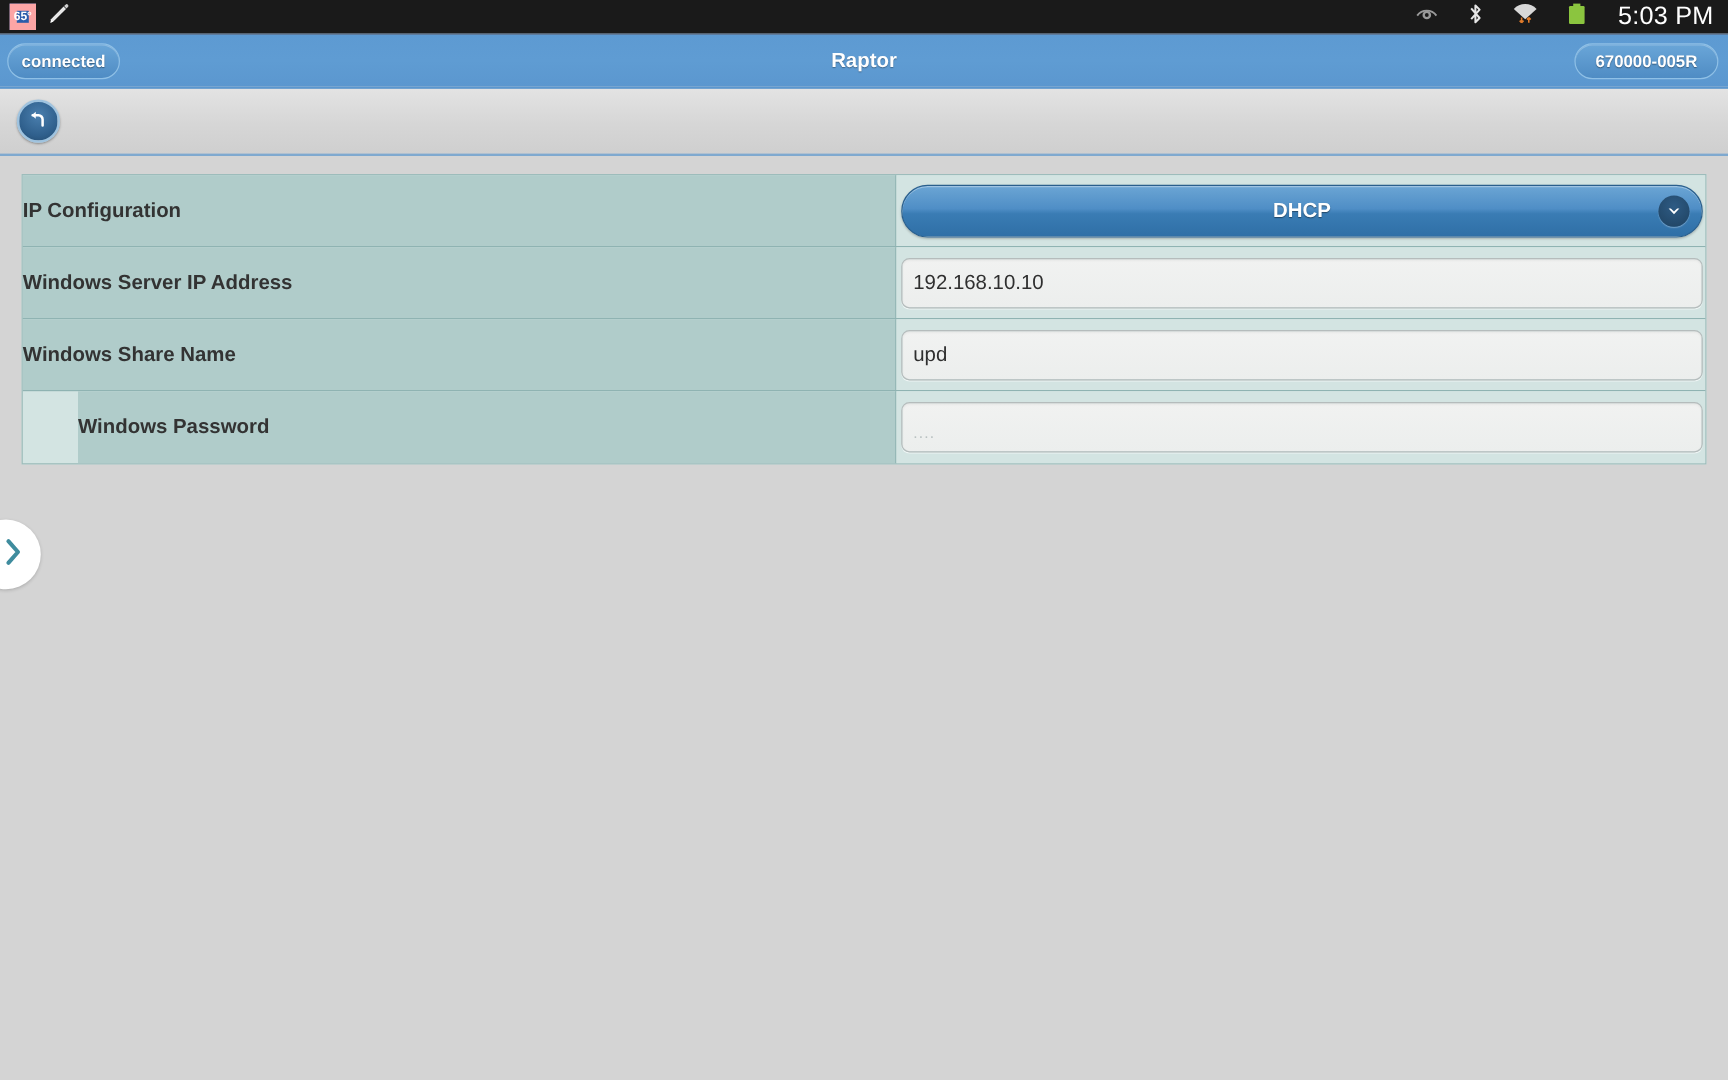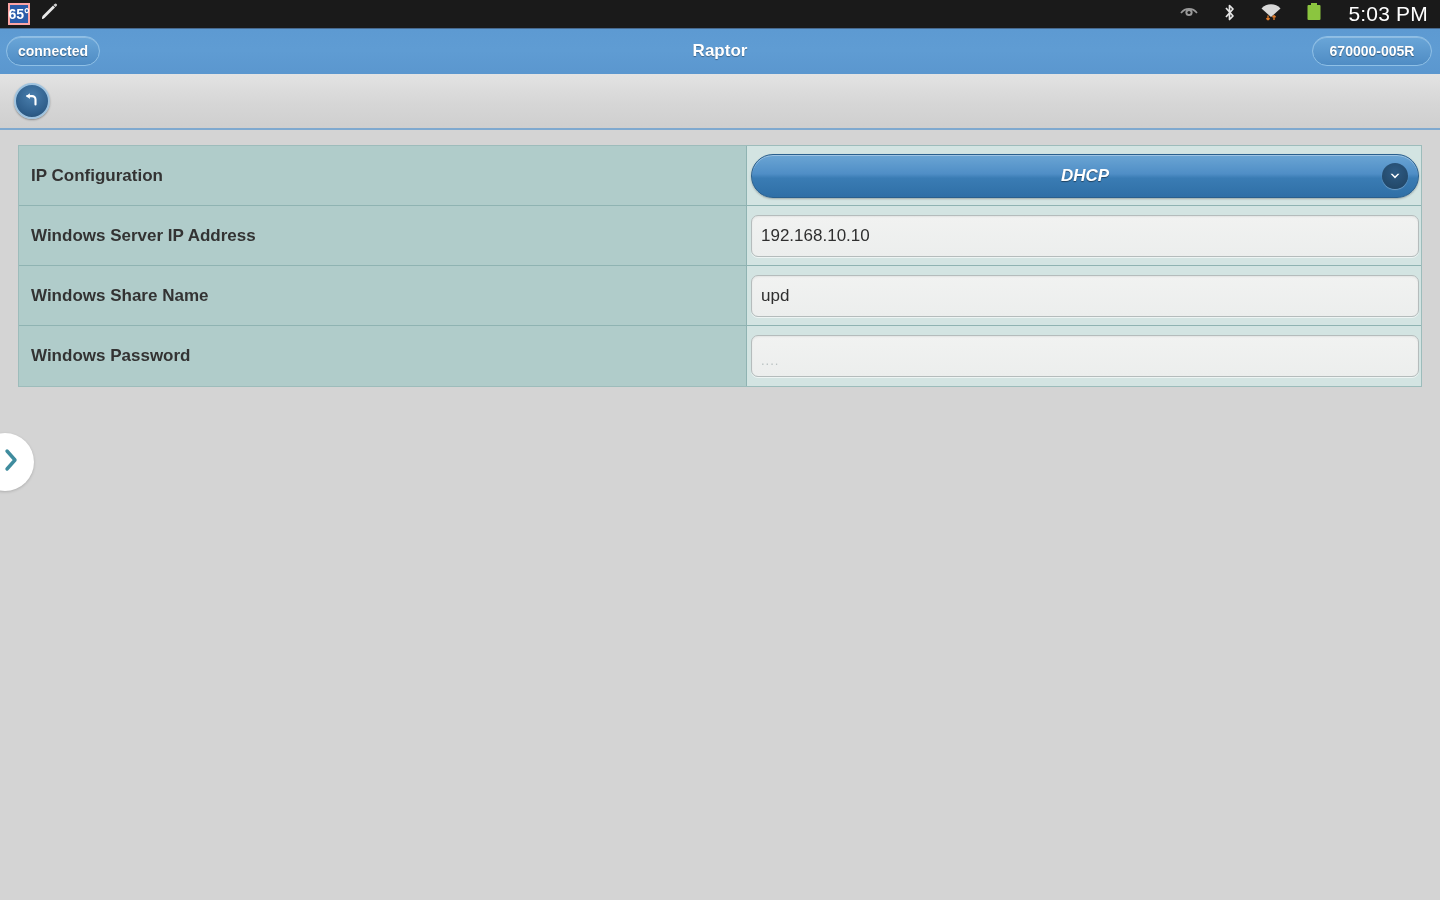--- a/index.html
+++ b/index.html
@@ -29,23 +29,23 @@
     display: flex;
     align-items: center;
     justify-content: space-between;
     padding: 0 8px;
     box-sizing: border-box;
   }
   .sb-left { display: flex; align-items: center; gap: 8px; }
   .temp-badge {
     width: 22px; height: 22px;
     background: #2a5caa;
-    border: 2px solid #fca5a5;
-    color: #ffffff;
-    font-size: 14px;
+    border: 6px solid #fca5a5;
+    color: #ffffff;
+    font-size: 10px;
     font-weight: bold;
     display: flex;
     align-items: center;
     justify-content: center;
     box-sizing: border-box;
   }
   .pencil-icon { display: block; }
   .sb-right { display: flex; align-items: center; gap: 24px; padding-right: 4px; }
   .sb-time {
     color: #ffffff;
@@ -138,29 +138,29 @@
     box-sizing: border-box;
     background: #d3e4e2;
   }
   .row {
     display: flex;
     align-items: stretch;
     border-bottom: 1px solid #8fb3b2;
     box-sizing: border-box;
     min-height: 60px;
   }
-  .row:last-child { border-bottom: none; }
+  .row:last-child { border-bottom: none; margin-left: 46px; }
   .cell-label {
     width: 733px;
     background: #b0ccca;
     border-right: 1px solid #8fb3b2;
     box-sizing: border-box;
     display: flex;
     align-items: center;
-    padding-left: 12px;
+    padding-left: 0;
     color: #333333;
     font-size: 17px;
     font-weight: bold;
   }
   .cell-value {
     flex: 1;
     background: #d3e4e2;
     display: flex;
     align-items: center;
     padding: 0 2px 0 2px;
@@ -174,21 +174,20 @@
     height: 44px;
     margin-left: 2px;
     border-radius: 22px;
     border: 1px solid #2a5f8d;
     box-sizing: border-box;
     background: linear-gradient(180deg, #6ba5d4 0%, #4f8ec6 45%, #3a7cb4 55%, #2f6fa6 100%);
     display: flex;
     align-items: center;
     justify-content: center;
     box-shadow: inset 0 1px 0 rgba(255,255,255,0.35), 0 1px 2px rgba(0,0,0,0.25);
-    font-style: italic;
   }
   .dropdown-label {
     color: #ffffff;
     font-size: 17px;
     font-weight: bold;
     text-shadow: 0 1px 1px rgba(0,0,0,0.45);
   }
   .dropdown-chevron {
     position: absolute;
     right: 10px;

